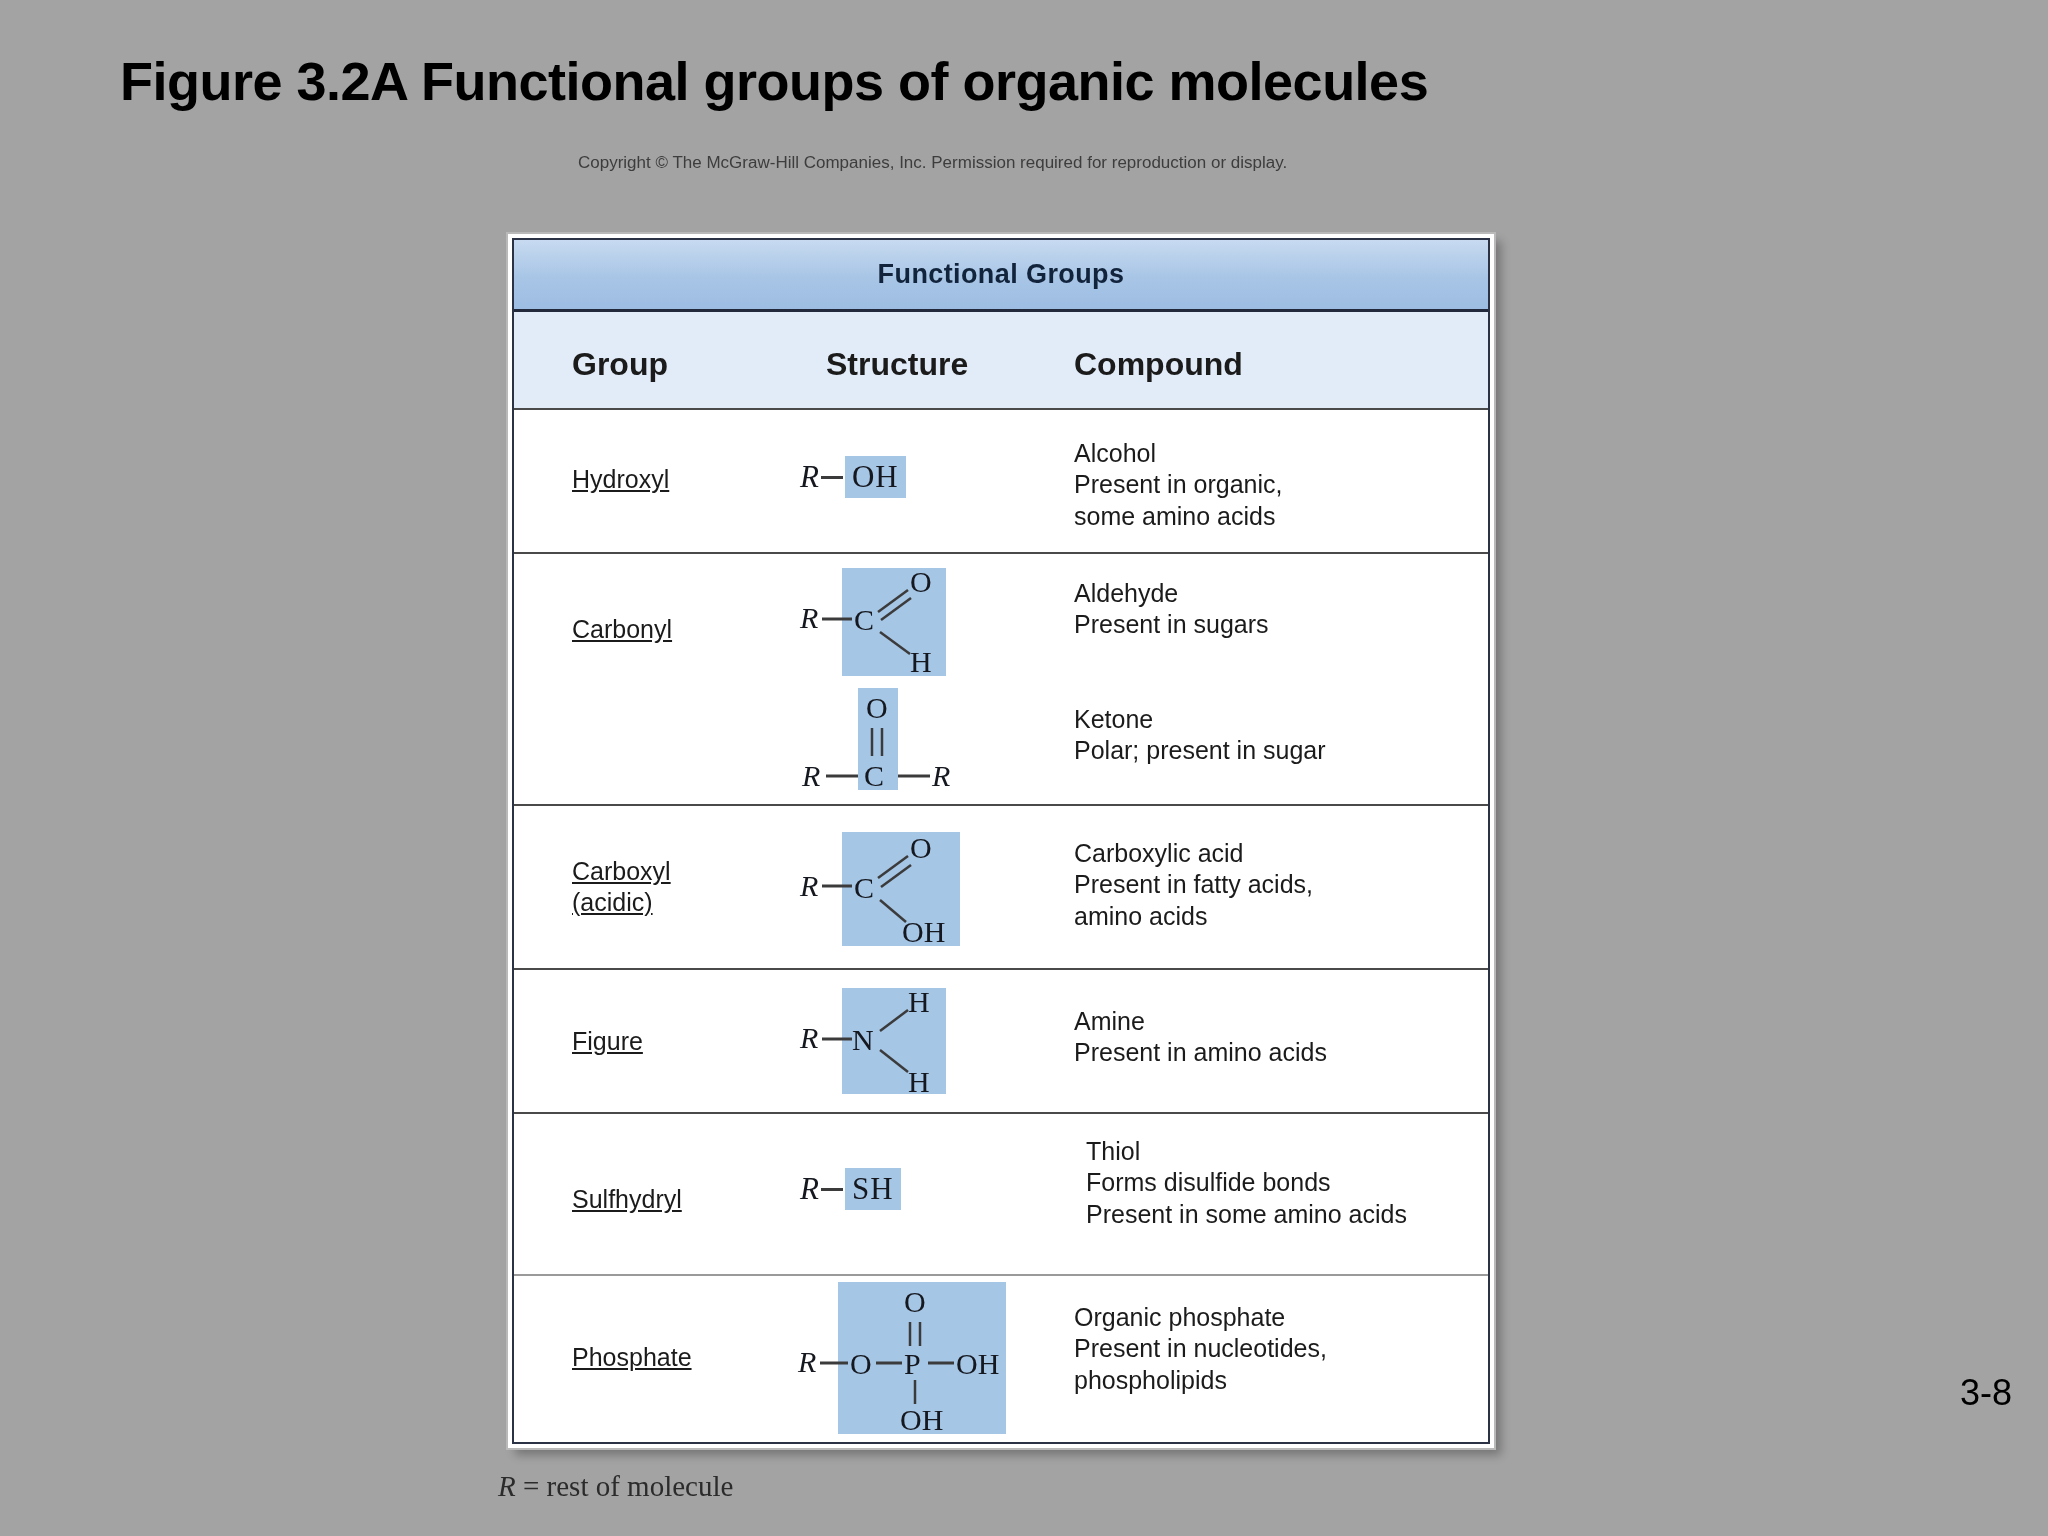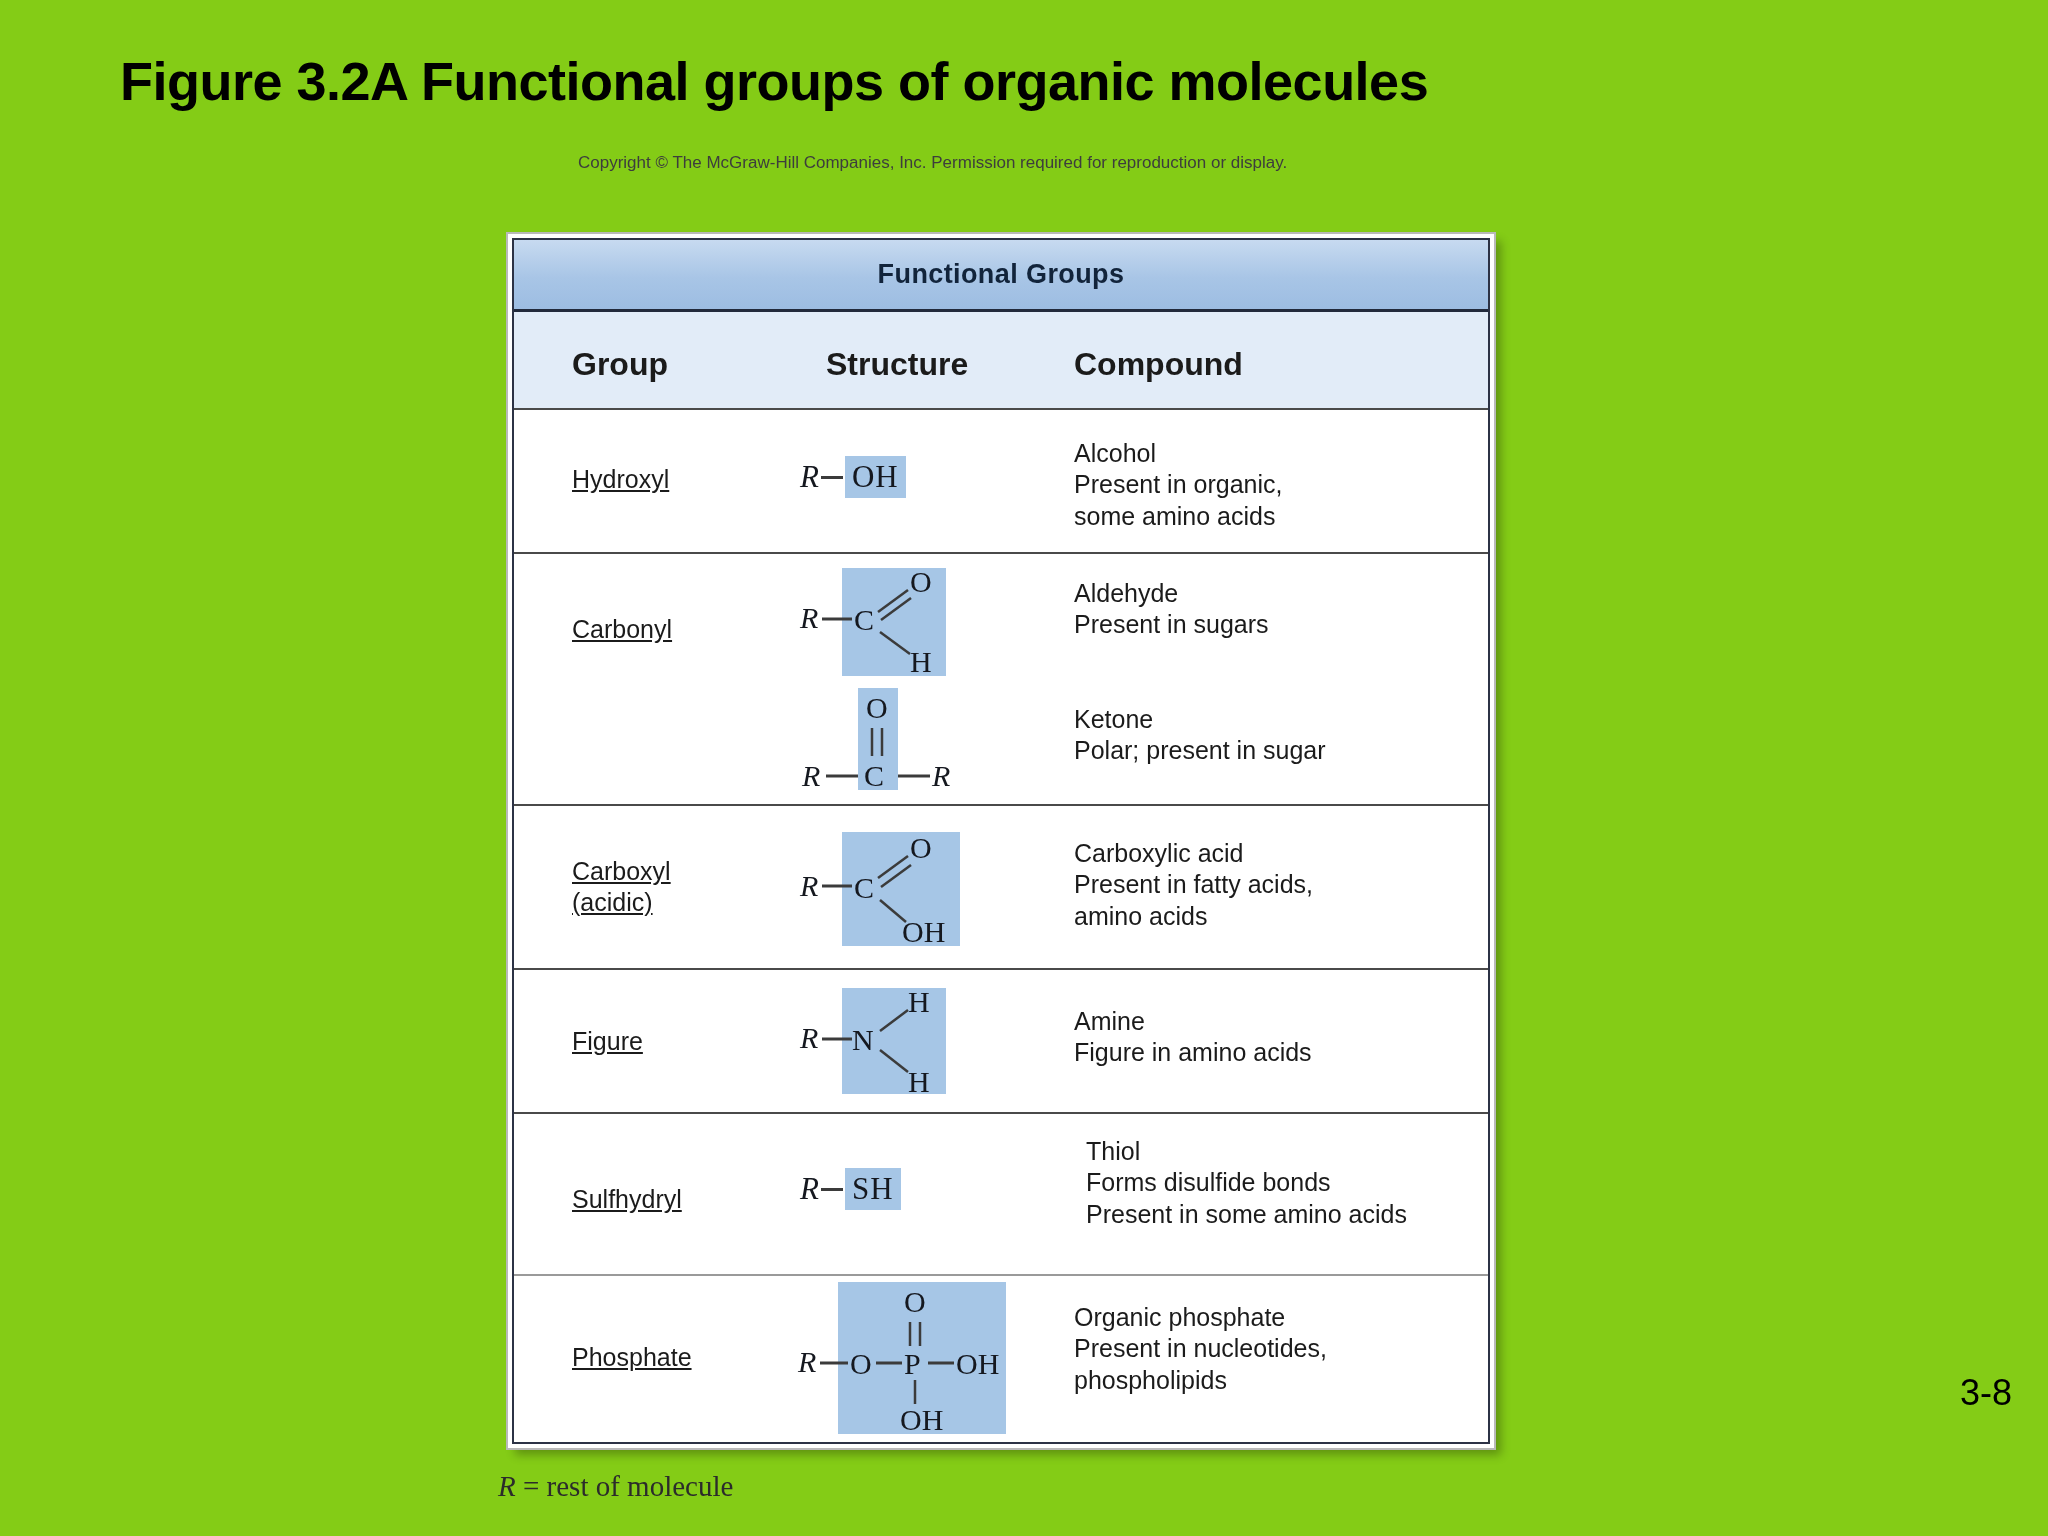--- a/index.html
+++ b/index.html
@@ -7,21 +7,21 @@
     width: 2048px;
     height: 1536px;
     background: #ffffff;
     font-family: "Liberation Sans", sans-serif;
     overflow: hidden;
   }
   .slide {
     position: relative;
     width: 2048px;
     height: 1536px;
-    background: #84cc16;
+    background: #a3a3a3;
   }
 
   
   .slide-title {
     position: absolute;
     left: 120px;
     top: 50px;
     font-size: 54px;
     font-weight: bold;
     color: #000000;
@@ -301,21 +301,21 @@
               <text class="lbl" x="56" y="64">N</text>
               <line x1="84" y1="45" x2="112" y2="24" stroke="#3b3b3b" stroke-width="2.5"></line>
               <text class="lbl" x="112" y="26">H</text>
               <line x1="84" y1="64" x2="112" y2="86" stroke="#3b3b3b" stroke-width="2.5"></line>
               <text class="lbl" x="112" y="106">H</text>
             </svg>
           </div>
 
           <div class="cell-compound" style="top:36px;">
             <div>Amine</div>
-            <div>Figure in amino acids</div>
+            <div>Present in amino acids</div>
           </div>
         </div>
 
         <div class="row thin" style="height:162px;">
           <div class="cell-group" style="top:62px;margin-top:8px;">Sulfhydryl</div>
 
           <div class="cell-structure" style="top:54px;">
             <div class="inline-struct">
               <span class="ital">R</span>
               <span class="bond-h"></span>

